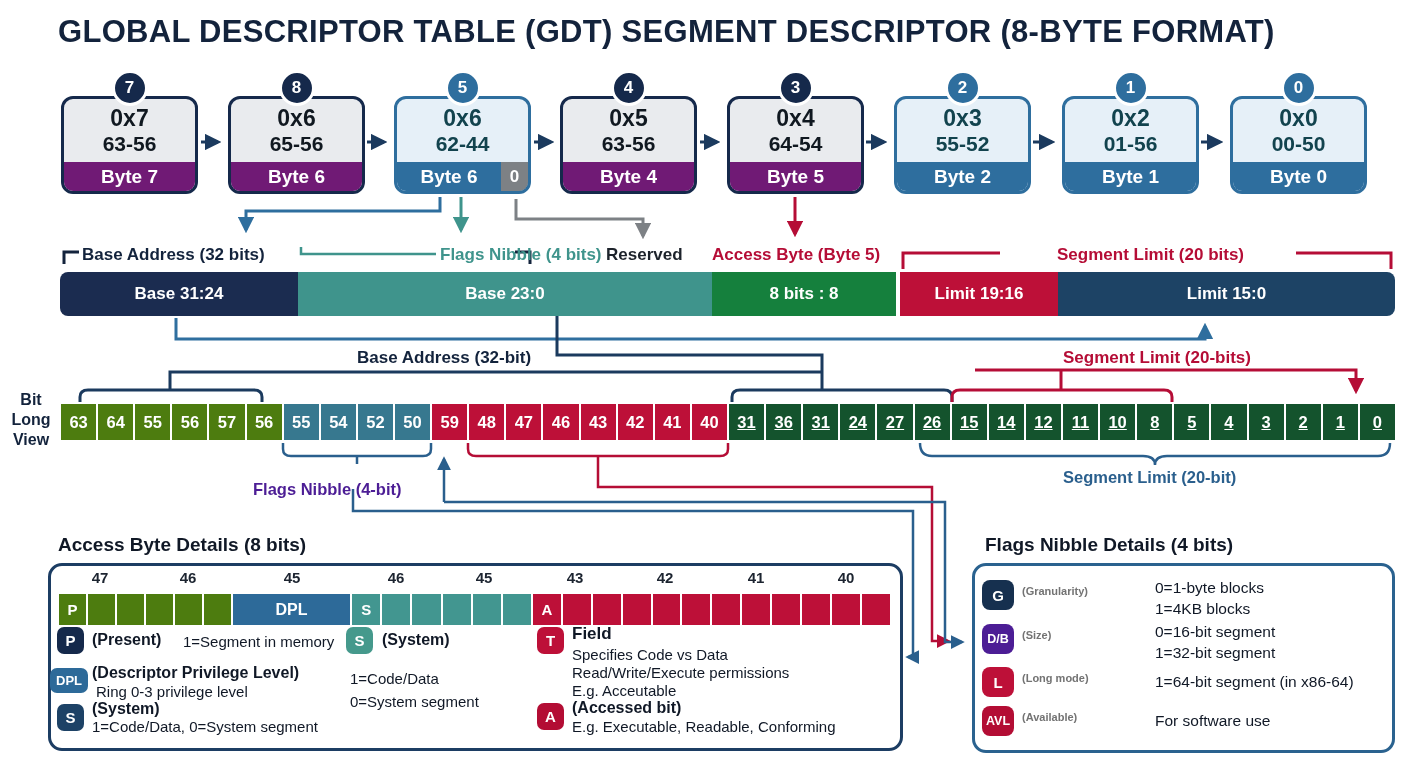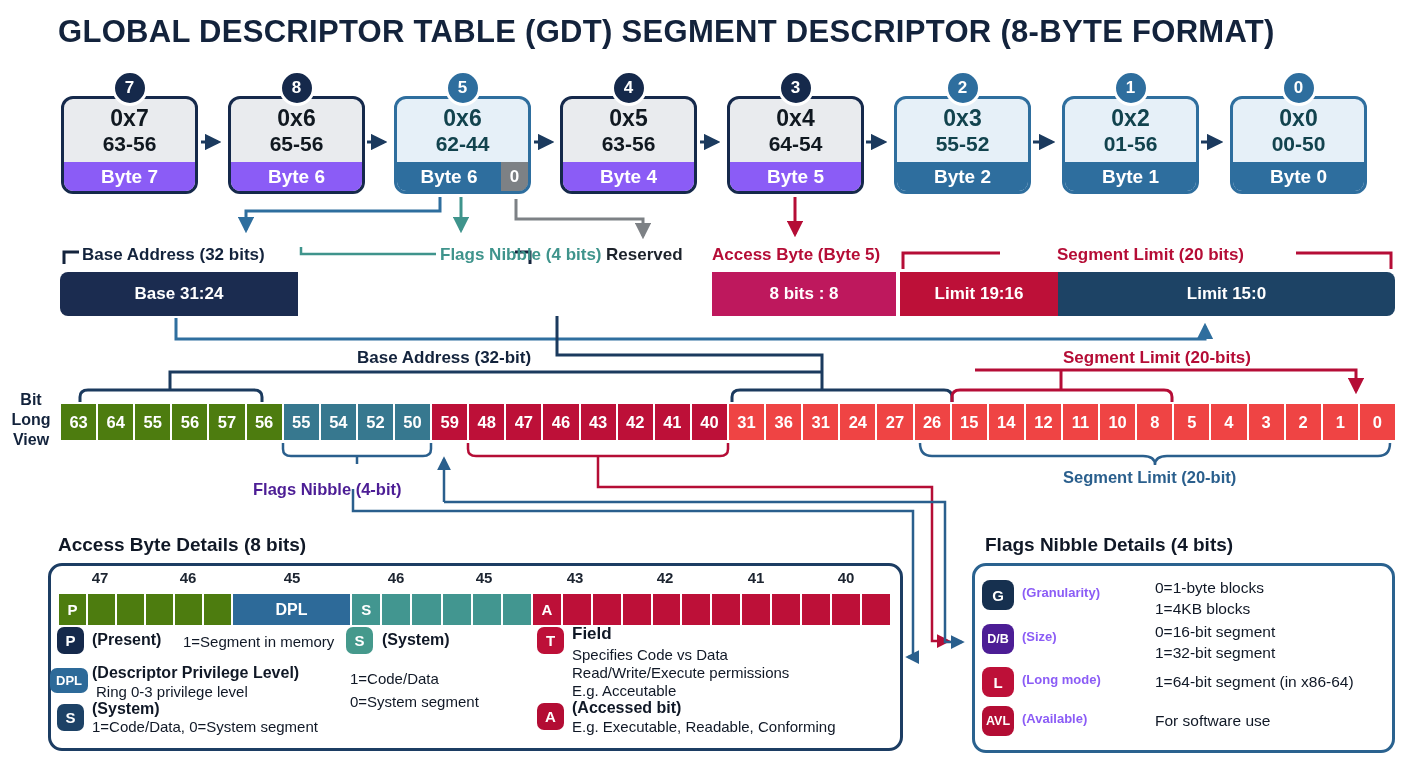--- a/index.html
+++ b/index.html
@@ -8,53 +8,53 @@
   .abs{position:absolute;}
   #title{left:58px;top:14px;width:1330px;font-size:31px;font-weight:800;letter-spacing:.3px;
          color:#13233c;white-space:nowrap;}
   
   .bytebox{width:131px;border:3px solid #15294b;border-radius:12px;overflow:hidden;background:#e9ebee;}
   .bytebox.blue{border-color:#2e6e9e;background:#e6f0f8;}
   .bb-body{height:63px;display:flex;flex-direction:column;align-items:center;justify-content:center;line-height:1.1;}
   .bb-hex{font-size:23px;font-weight:800;color:#101820;}
   .bb-bits{font-size:21px;font-weight:700;color:#101820;}
   .blue .bb-hex,.blue .bb-bits{color:#12434e;}
-  .bb-foot{height:29px;background:#8b5cf6;color:#fff;display:flex;}
+  .bb-foot{height:29px;background:#701a75;color:#fff;display:flex;}
   .blue .bb-foot{background:#2e6e9e;}
   .bb-foot-label{flex:1;text-align:center;font-size:19px;font-weight:700;line-height:29px;}
   .bb-chip{width:27px;background:#7d8185;color:#fff;font-size:17px;font-weight:700;line-height:29px;text-align:center;}
   .badge{position:absolute;top:-26px;left:50%;margin-left:-18px;width:30px;height:30px;border-radius:50%;
          border:3px solid #fff;background:#15294b;color:#fff;font-size:17px;font-weight:800;
          display:flex;align-items:center;justify-content:center;}
   .badge.blue{background:#2e6e9e;}
   
   .barseg{top:272px;height:44px;color:#fff;display:flex;align-items:center;justify-content:center;
           font-size:17px;font-weight:700;}
   
   .flabel{font-size:17px;font-weight:700;white-space:nowrap;}
   
   #bitrow{left:60px;top:403px;width:1336px;height:38px;display:flex;}
   .bitcell{flex:1;border:1.5px solid #fff;color:#fff;font-size:16.5px;font-weight:700;
            display:flex;align-items:center;justify-content:center;}
   .c-navy{background:#4d7c0f;} .c-steelteal{background:#37788f;} .c-red{background:#bd1038;}
-  .c-dark{background:#ef4444;}
+  .c-dark{background:#14532d;text-decoration:underline;}
   #bfv{left:4px;top:390px;width:54px;text-align:center;font-size:16px;font-weight:700;color:#13233c;line-height:20px;}
   
   .panel{background:#fff;border-radius:14px;}
   #access-panel{left:48px;top:563px;width:849px;height:182px;border:3px solid #1c3d63;}
   #flags-panel{left:972px;top:563px;width:417px;height:184px;border:3px solid #2a628f;}
   .ptitle{font-size:19px;font-weight:800;color:#101826;white-space:nowrap;}
   .bitnum{font-size:15px;font-weight:700;color:#1c2430;transform:translateX(-50%);}
   #accessbar{left:58px;top:593px;width:833px;height:33px;display:flex;}
   .ab-cell{border:1.5px solid #fff;color:#fff;font-size:15px;font-weight:700;
            display:flex;align-items:center;justify-content:center;}
   .lgbadge{color:#fff;font-weight:800;display:flex;align-items:center;justify-content:center;border-radius:7px;}
   .lg-term{font-size:16px;font-weight:700;color:#101826;white-space:nowrap;}
   .lg-desc{font-size:15px;color:#101826;white-space:nowrap;}
-  .fl-term{font-size:13px;font-weight:700;color:#8b5cf6;white-space:nowrap;}
+  .fl-term{font-size:11px;font-weight:700;color:#737373;white-space:nowrap;}
   .fl-val{font-size:15.5px;color:#101826;white-space:nowrap;}
   svg{position:absolute;left:0;top:0;z-index:1;}
   .abs{z-index:2;}
 </style>
 </head>
 <body>
 
 <div id="page">
 
   <svg width="1408" height="768" viewBox="0 0 1408 768">
@@ -219,21 +219,22 @@
       </div>
     </div>
 
   <div class="abs flabel" style="left:82px;top:245px;color:#13233c;">Base Address (32 bits)</div>
   <div class="abs flabel" style="left:440px;top:245px;color:#3f948c;">Flags Nibble (4 bits)</div>
   <div class="abs flabel" style="left:606px;top:245px;color:#1d232b;">Reserved</div>
   <div class="abs flabel" style="left:712px;top:245px;color:#b50d36;">Access Byte (Byte 5)</div>
   <div class="abs flabel" style="left:1057px;top:245px;color:#b50d36;">Segment Limit (20 bits)</div>
 
   <div class="abs barseg" style="left:60px;width:238px;background:#1b2c50;border-radius:8px 0 0 8px;">Base 31:24</div>
-  <div class="abs barseg" style="left:712px;width:184px;background:#be185d;">8 bits : 8</div>
+  <div class="abs barseg" style="left:298px;width:414px;background:#3f948c;">Base 23:0</div>
+  <div class="abs barseg" style="left:712px;width:184px;background:#15803d;">8 bits : 8</div>
   <div class="abs barseg" style="left:900px;width:158px;background:#bd1038;">Limit 19:16</div>
   <div class="abs barseg" style="left:1058px;width:337px;background:#1d4365;border-radius:0 8px 8px 0;">Limit 15:0</div>
 
   <div class="abs flabel" style="left:357px;top:348px;color:#13233c;">Base Address (32-bit)</div>
   <div class="abs flabel" style="left:1063px;top:348px;color:#b50d36;">Segment Limit (20-bits)</div>
 
   <div class="abs" id="bfv">
     <div>Bit</div>
     <div>Long</div>
     <div>View</div>

